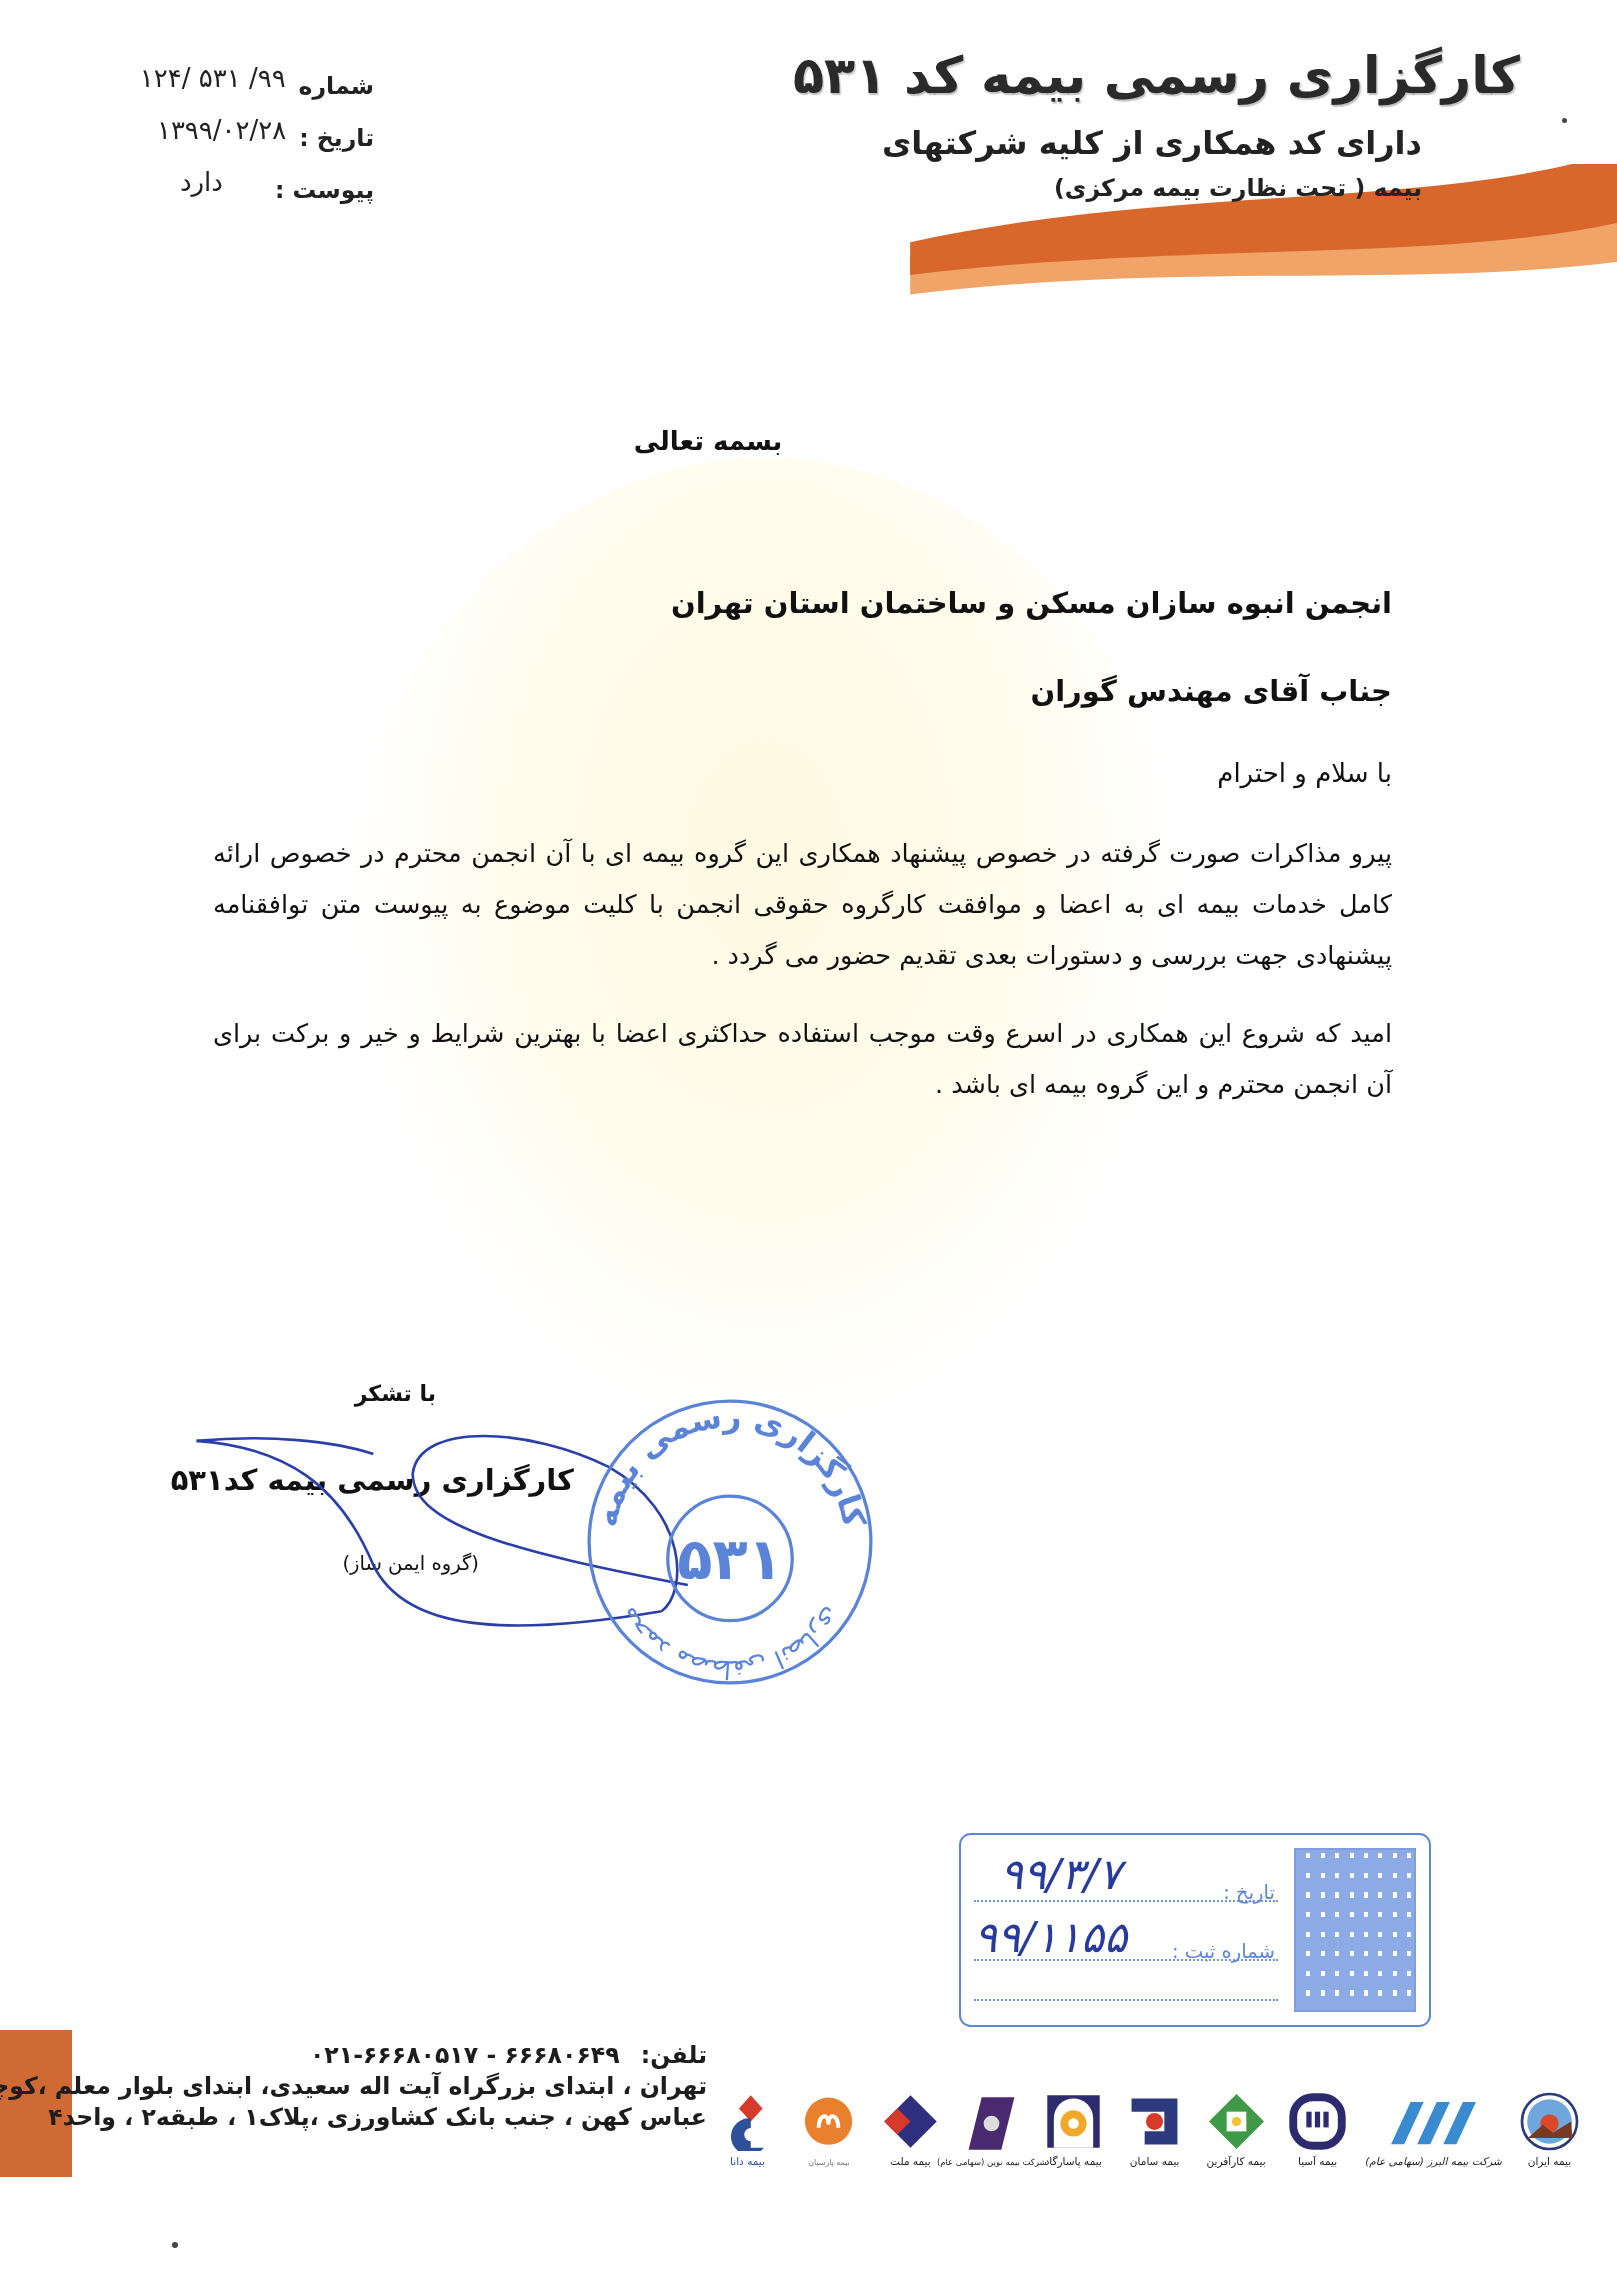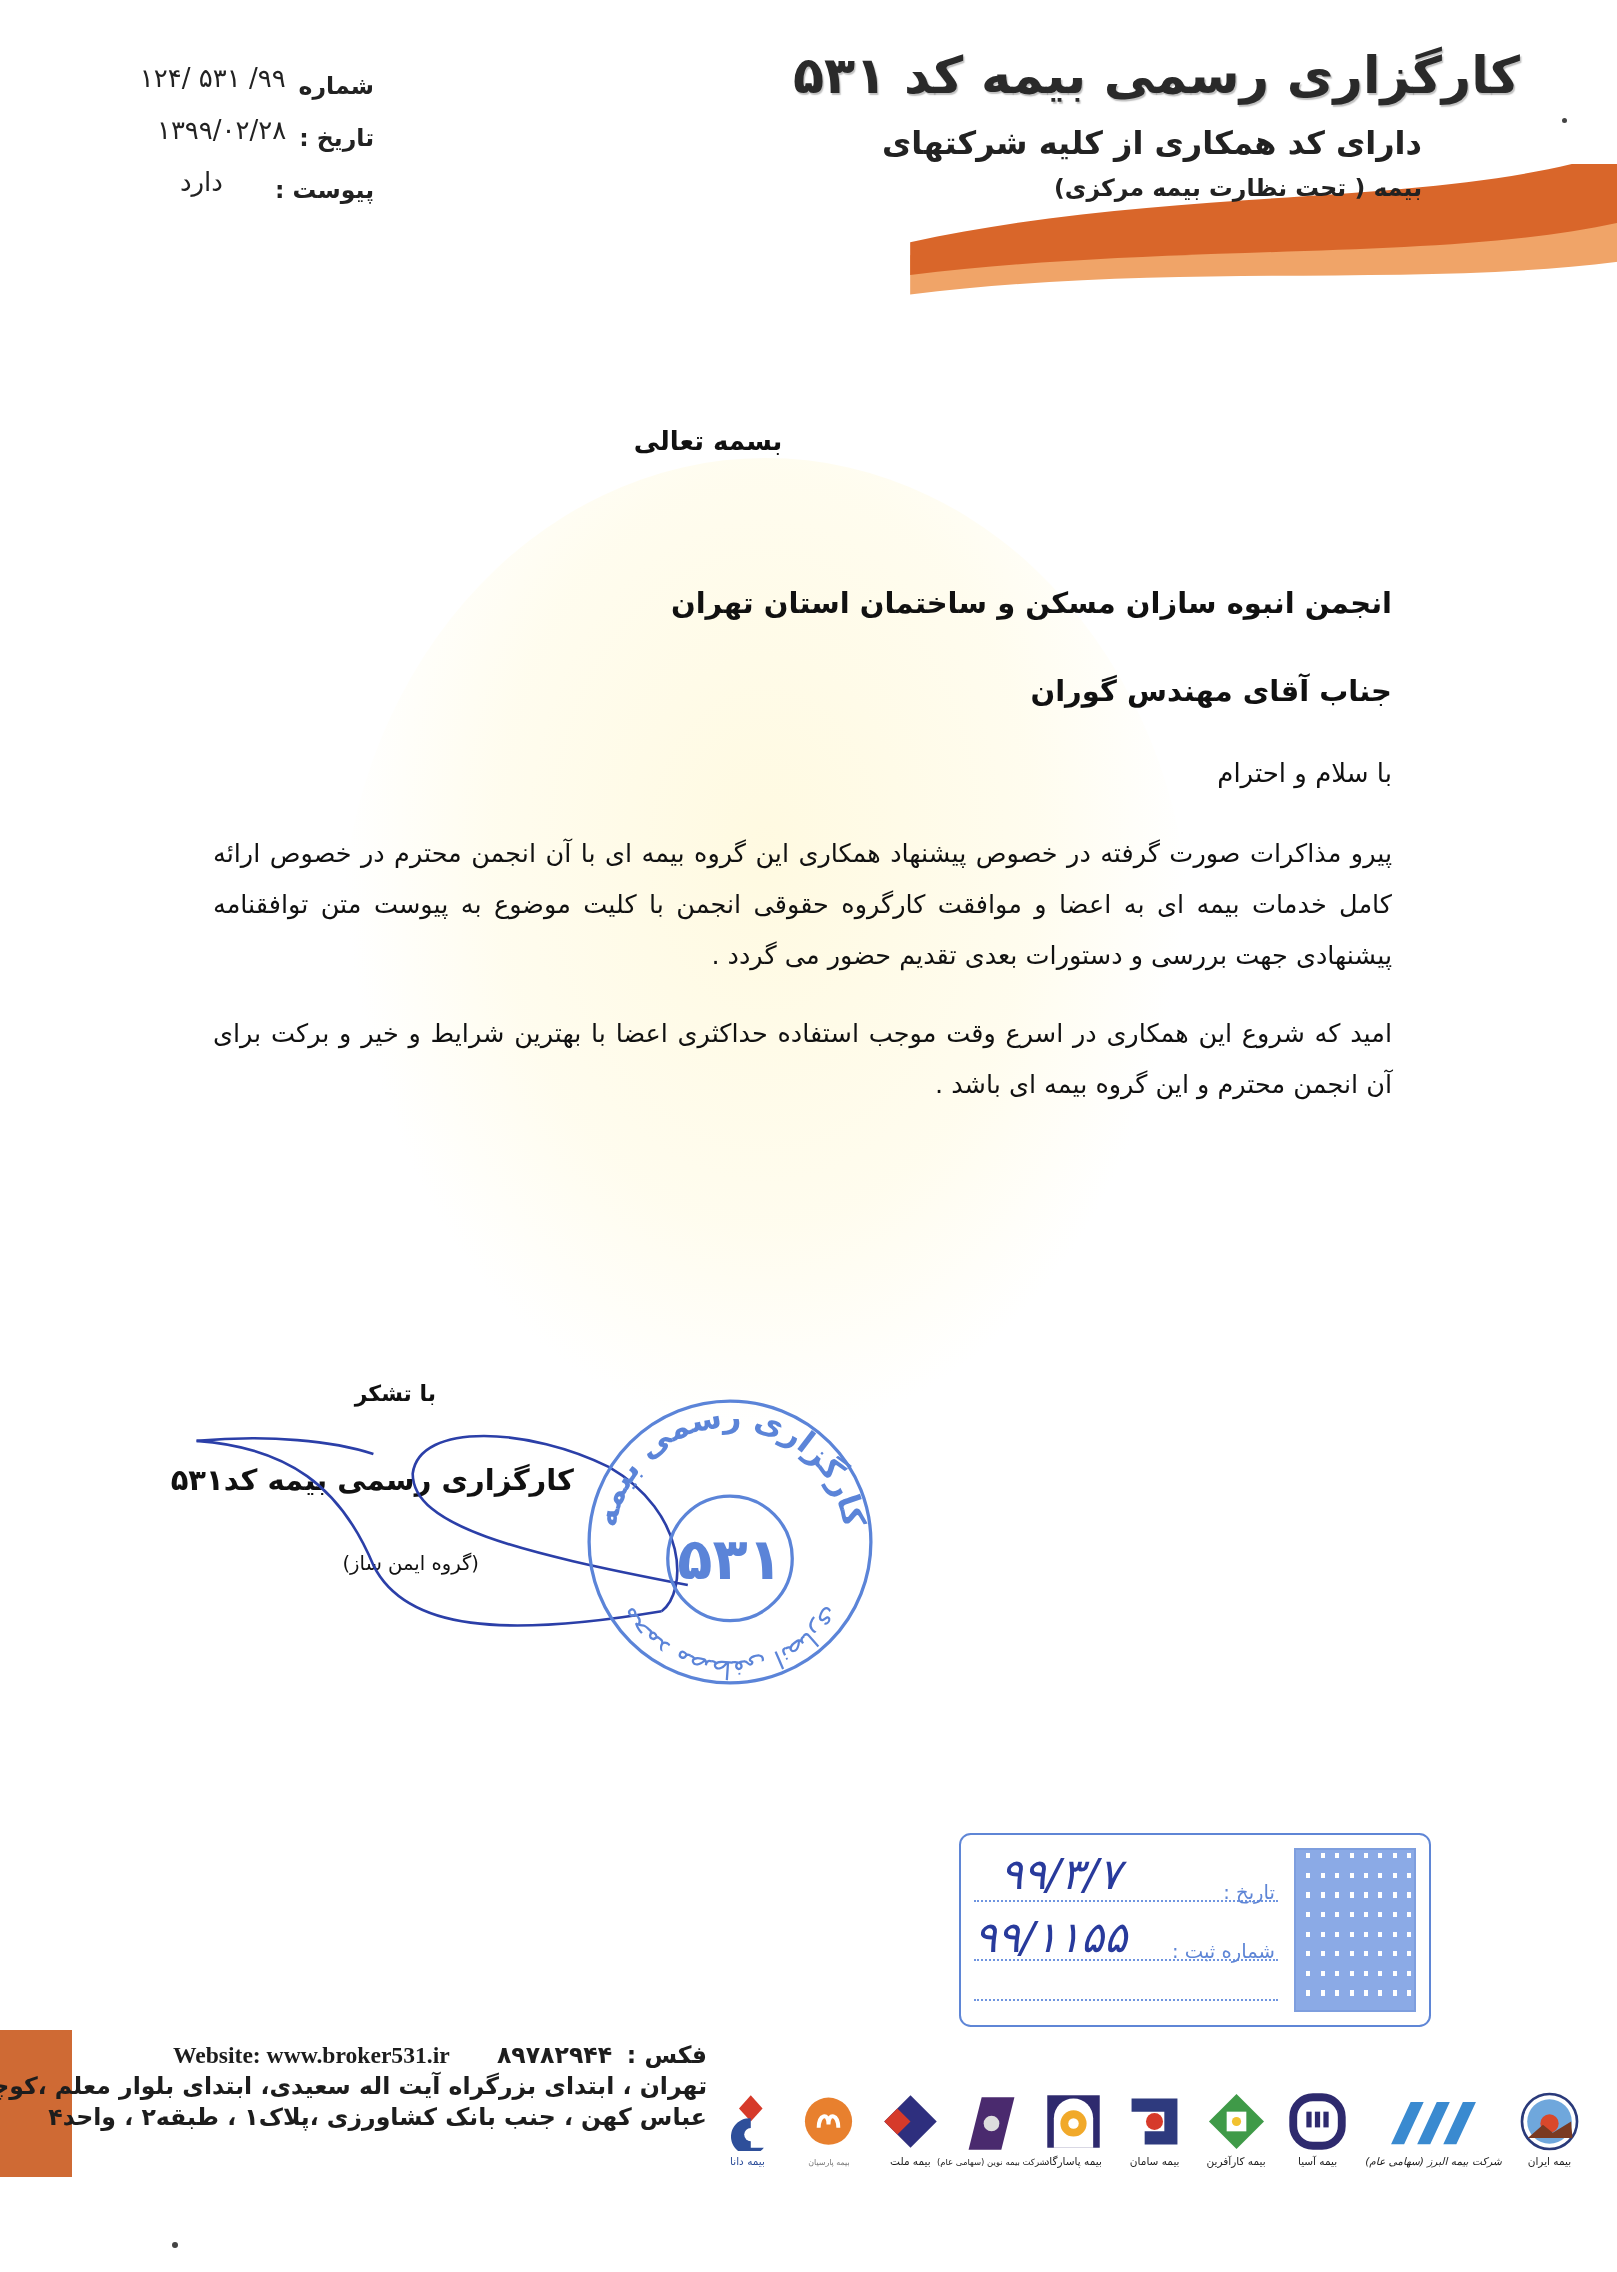--- a/index.html
+++ b/index.html
@@ -137,23 +137,22 @@
   <div class="reg-hand" style="left:39px;top:14.4px;">۹۹/۳/۷</div>
   <div class="reg-line" style="top:124px;"></div>
   <div class="reg-label rtl" style="top:105px;">شماره ثبت :</div>
   <div class="reg-hand" style="left:13px;top:77px;">۹۹/۱۱۵۵</div>
   <div class="reg-line" style="top:164px;"></div>
 </div>
 
 <div class="abs footer-bar"></div>
 <div class="abs contact">
   <div class="contact-line">
-    <span>فکس :</span>
-    <span style="margin-right:6.5px;">۸۹۷۸۲۹۴۴</span>
-    <span class="contact-web" style="margin-right:39px;direction:ltr;unicode-bidi:embed;">Website: www.broker531.ir</span>
+    <span>تلفن:</span>
+    <span style="margin-right:13px;">۶۶۶۸۰۶۴۹ - ۶۶۶۸۰۵۱۷-۰۲۱</span>
   </div>
   <div class="contact-line">تهران ، ابتدای بزرگراه آیت اله سعیدی، ابتدای بلوار معلم ،کوچه</div>
   <div class="contact-line">عباس کهن ، جنب بانک کشاورزی ،پلاک۱ ، طبقه۲ ، واحد۴</div>
 </div>
 
 <div class="abs logos">
   <div class="logo">
     <svg class="logo-mark" viewBox="0 0 90 90">
         <circle cx="45" cy="45" r="42" fill="#fff" stroke="#2a3a7a" stroke-width="4"></circle>
         <circle cx="45" cy="45" r="34" fill="#6fa7dc"></circle>

